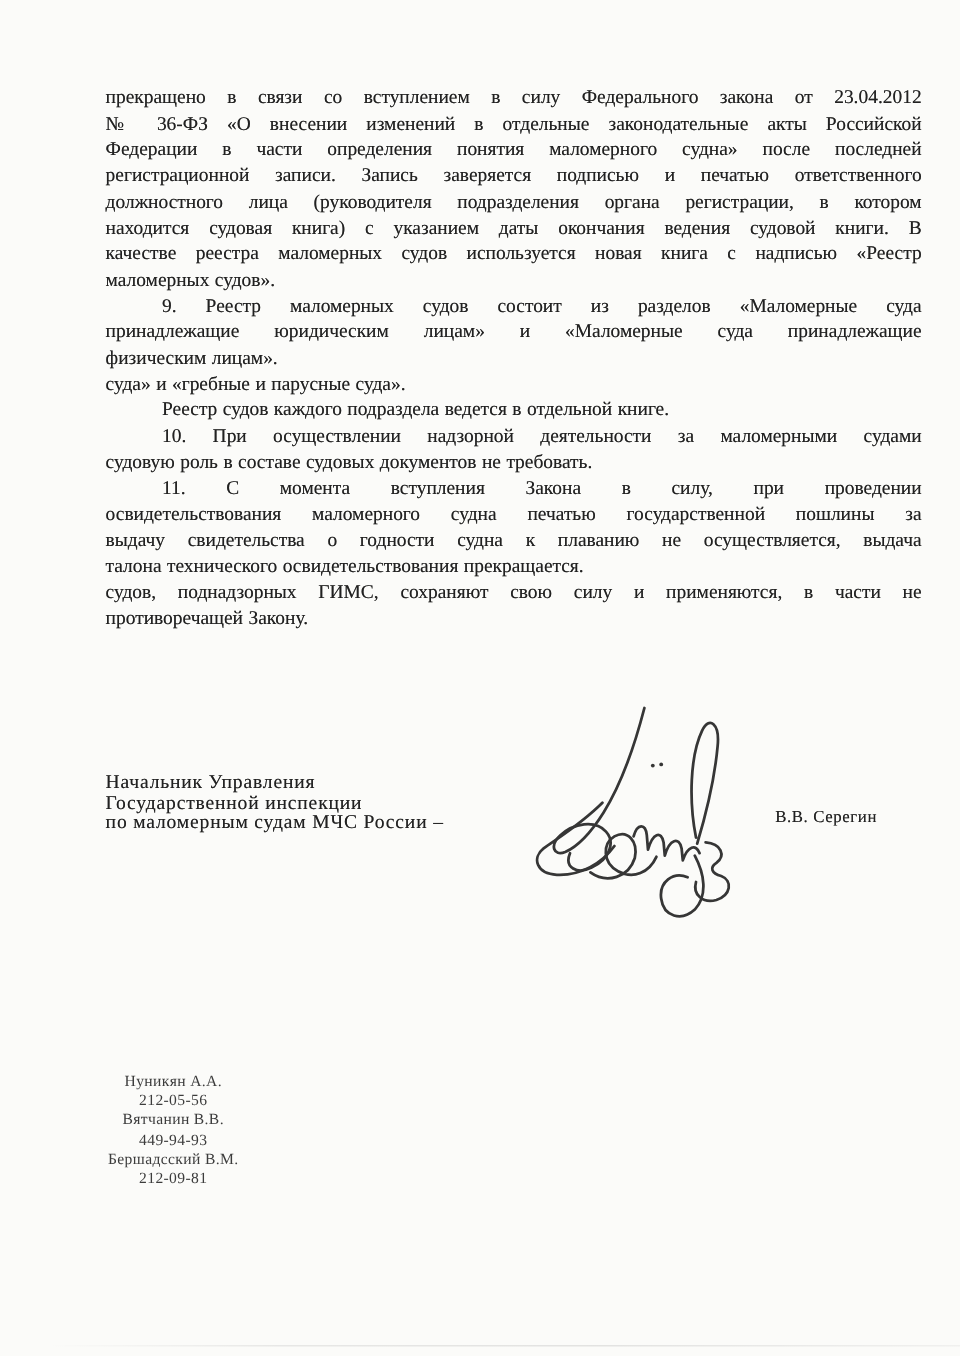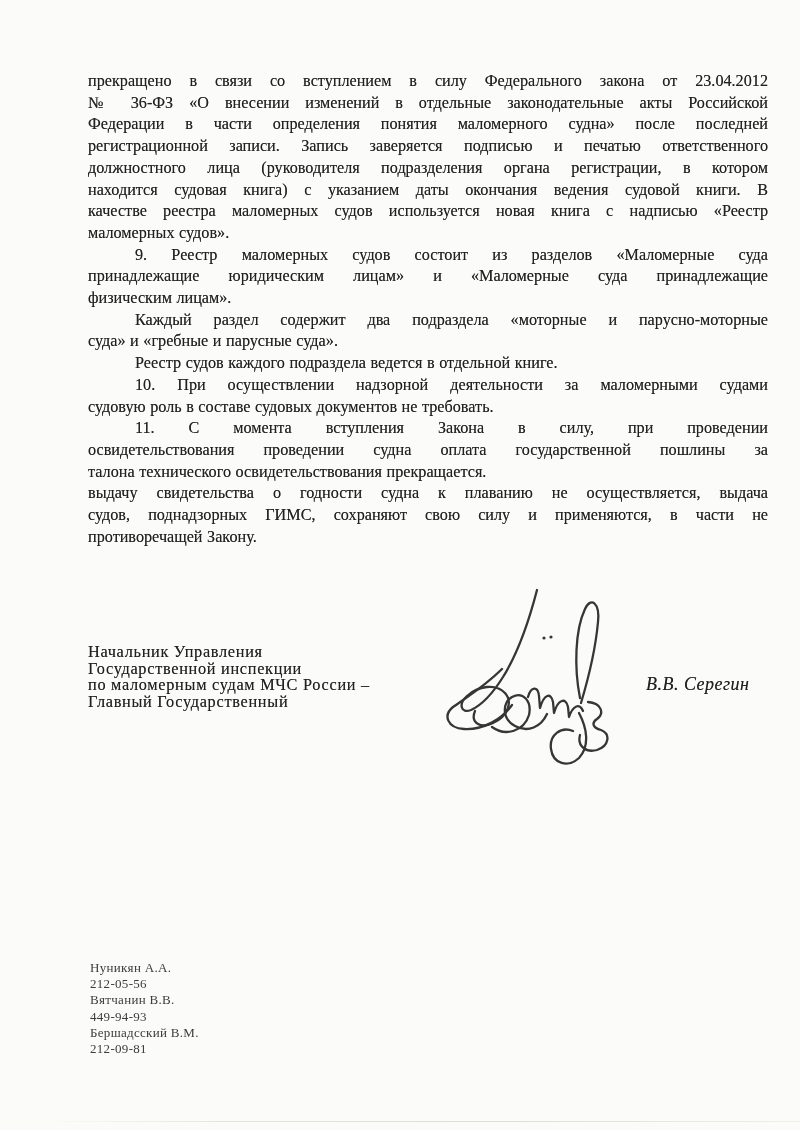--- a/index.html
+++ b/index.html
@@ -34,42 +34,42 @@
     top: 644px;
     font-size: 16.3px;
     line-height: 16.7px;
     letter-spacing: 0.7px;
     text-shadow: 0 0 0.3px rgba(33,33,33,0.55);
   }
   .signer-name {
     position: absolute;
     left: 646px;
     top: 674px;
-    font-size: 18px;
+    font-size: 14px;
     letter-spacing: 0.5px;
     text-shadow: 0 0 0.3px rgba(33,33,33,0.55);
-    font-style: italic;
   }
   .signature {
     position: absolute;
     left: 440px;
     top: 565px;
     width: 170px;
     height: 210px;
   }
 
   
   .footer {
     position: absolute;
     left: 90px;
-    top: 960px;
+    top: 893px;
     font-size: 13px;
     line-height: 16.2px;
     letter-spacing: 0.3px;
     color: #3c3c3c;
+    text-align: center;
   }
 
   
   .scan-edge {
     position: absolute;
     left: 40px;
     right: 0;
     top: 1121px;
     height: 1px;
     background: linear-gradient(90deg,
@@ -89,38 +89,36 @@
       <div class="line j">№ 36-ФЗ «О внесении изменений в отдельные законодательные акты Российской</div>
       <div class="line j">Федерации в части определения понятия маломерного судна» после последней</div>
       <div class="line j">регистрационной записи. Запись заверяется подписью и печатью ответственного</div>
       <div class="line j">должностного лица (руководителя подразделения органа регистрации, в котором</div>
       <div class="line j">находится судовая книга) с указанием даты окончания ведения судовой книги. В</div>
       <div class="line j">качестве реестра маломерных судов используется новая книга с надписью «Реестр</div>
       <div class="line">маломерных судов».</div>
       <div class="line j ind">9. Реестр маломерных судов состоит из разделов «Маломерные суда</div>
       <div class="line j">принадлежащие юридическим лицам» и «Маломерные суда принадлежащие</div>
       <div class="line">физическим лицам».</div>
-      <div class="line j ind">Каждый раздел содержит два подраздела «моторные и парусно-моторные</div>
       <div class="line">суда» и «гребные и парусные суда».</div>
       <div class="line ind">Реестр судов каждого подраздела ведется в отдельной книге.</div>
       <div class="line j ind">10. При осуществлении надзорной деятельности за маломерными судами</div>
       <div class="line">судовую роль в составе судовых документов не требовать.</div>
       <div class="line j ind">11. С момента вступления Закона в силу, при проведении</div>
-      <div class="line j">освидетельствования проведении судна оплата государственной пошлины за</div>
+      <div class="line j">освидетельствования маломерного судна печатью государственной пошлины за</div>
+      <div class="line j">выдачу свидетельства о годности судна к плаванию не осуществляется, выдача</div>
       <div class="line">талона технического освидетельствования прекращается.</div>
-      <div class="line j">выдачу свидетельства о годности судна к плаванию не осуществляется, выдача</div>
       <div class="line j">судов, поднадзорных ГИМС, сохраняют свою силу и применяются, в части не</div>
       <div class="line">противоречащей Закону.</div>
     </div>
 
   <div class="signoff">
     <div>Начальник Управления</div>
     <div>Государственной инспекции</div>
     <div>по маломерным судам МЧС России –</div>
-    <div>Главный Государственный</div>
   </div>
 
   <svg class="signature" viewBox="0 0 170 210" xmlns="http://www.w3.org/2000/svg">
     <g fill="none" stroke="#262626" stroke-width="2.3" stroke-linecap="round" stroke-linejoin="round" opacity="0.92">
       <path d="M97,25 C90,52 78,88 63,112 C53,128 42,140 31,145 C21,149 18,139 27,131 C38,121 56,118 65,128 C73,137 68,151 53,158 C41,164 30,158 35,146"></path>
       <path d="M62,104 C44,122 24,134 13,142 C3,150 7,163 24,164 C44,165 62,154 72,140"></path>
       <path d="M52,162 C66,172 84,166 89,150 C92,136 83,126 72,132 C62,138 62,154 75,161 C88,168 101,162 107,149"></path>
       <path d="M140,133 C134,103 135,65 145,44 C151,31 160,38 158,57 C155,90 147,118 141,138"></path>
       <path d="M88,132 C91,121 98,121 99,131 L100,143 C104,129 111,127 113,137 L114,148 C118,134 126,132 128,142 L129,152 C133,140 140,138 143,146"></path>
       <path d="M139,148 C147,163 150,181 139,193 C128,203 113,199 111,184 C109,170 121,161 133,166"></path>

